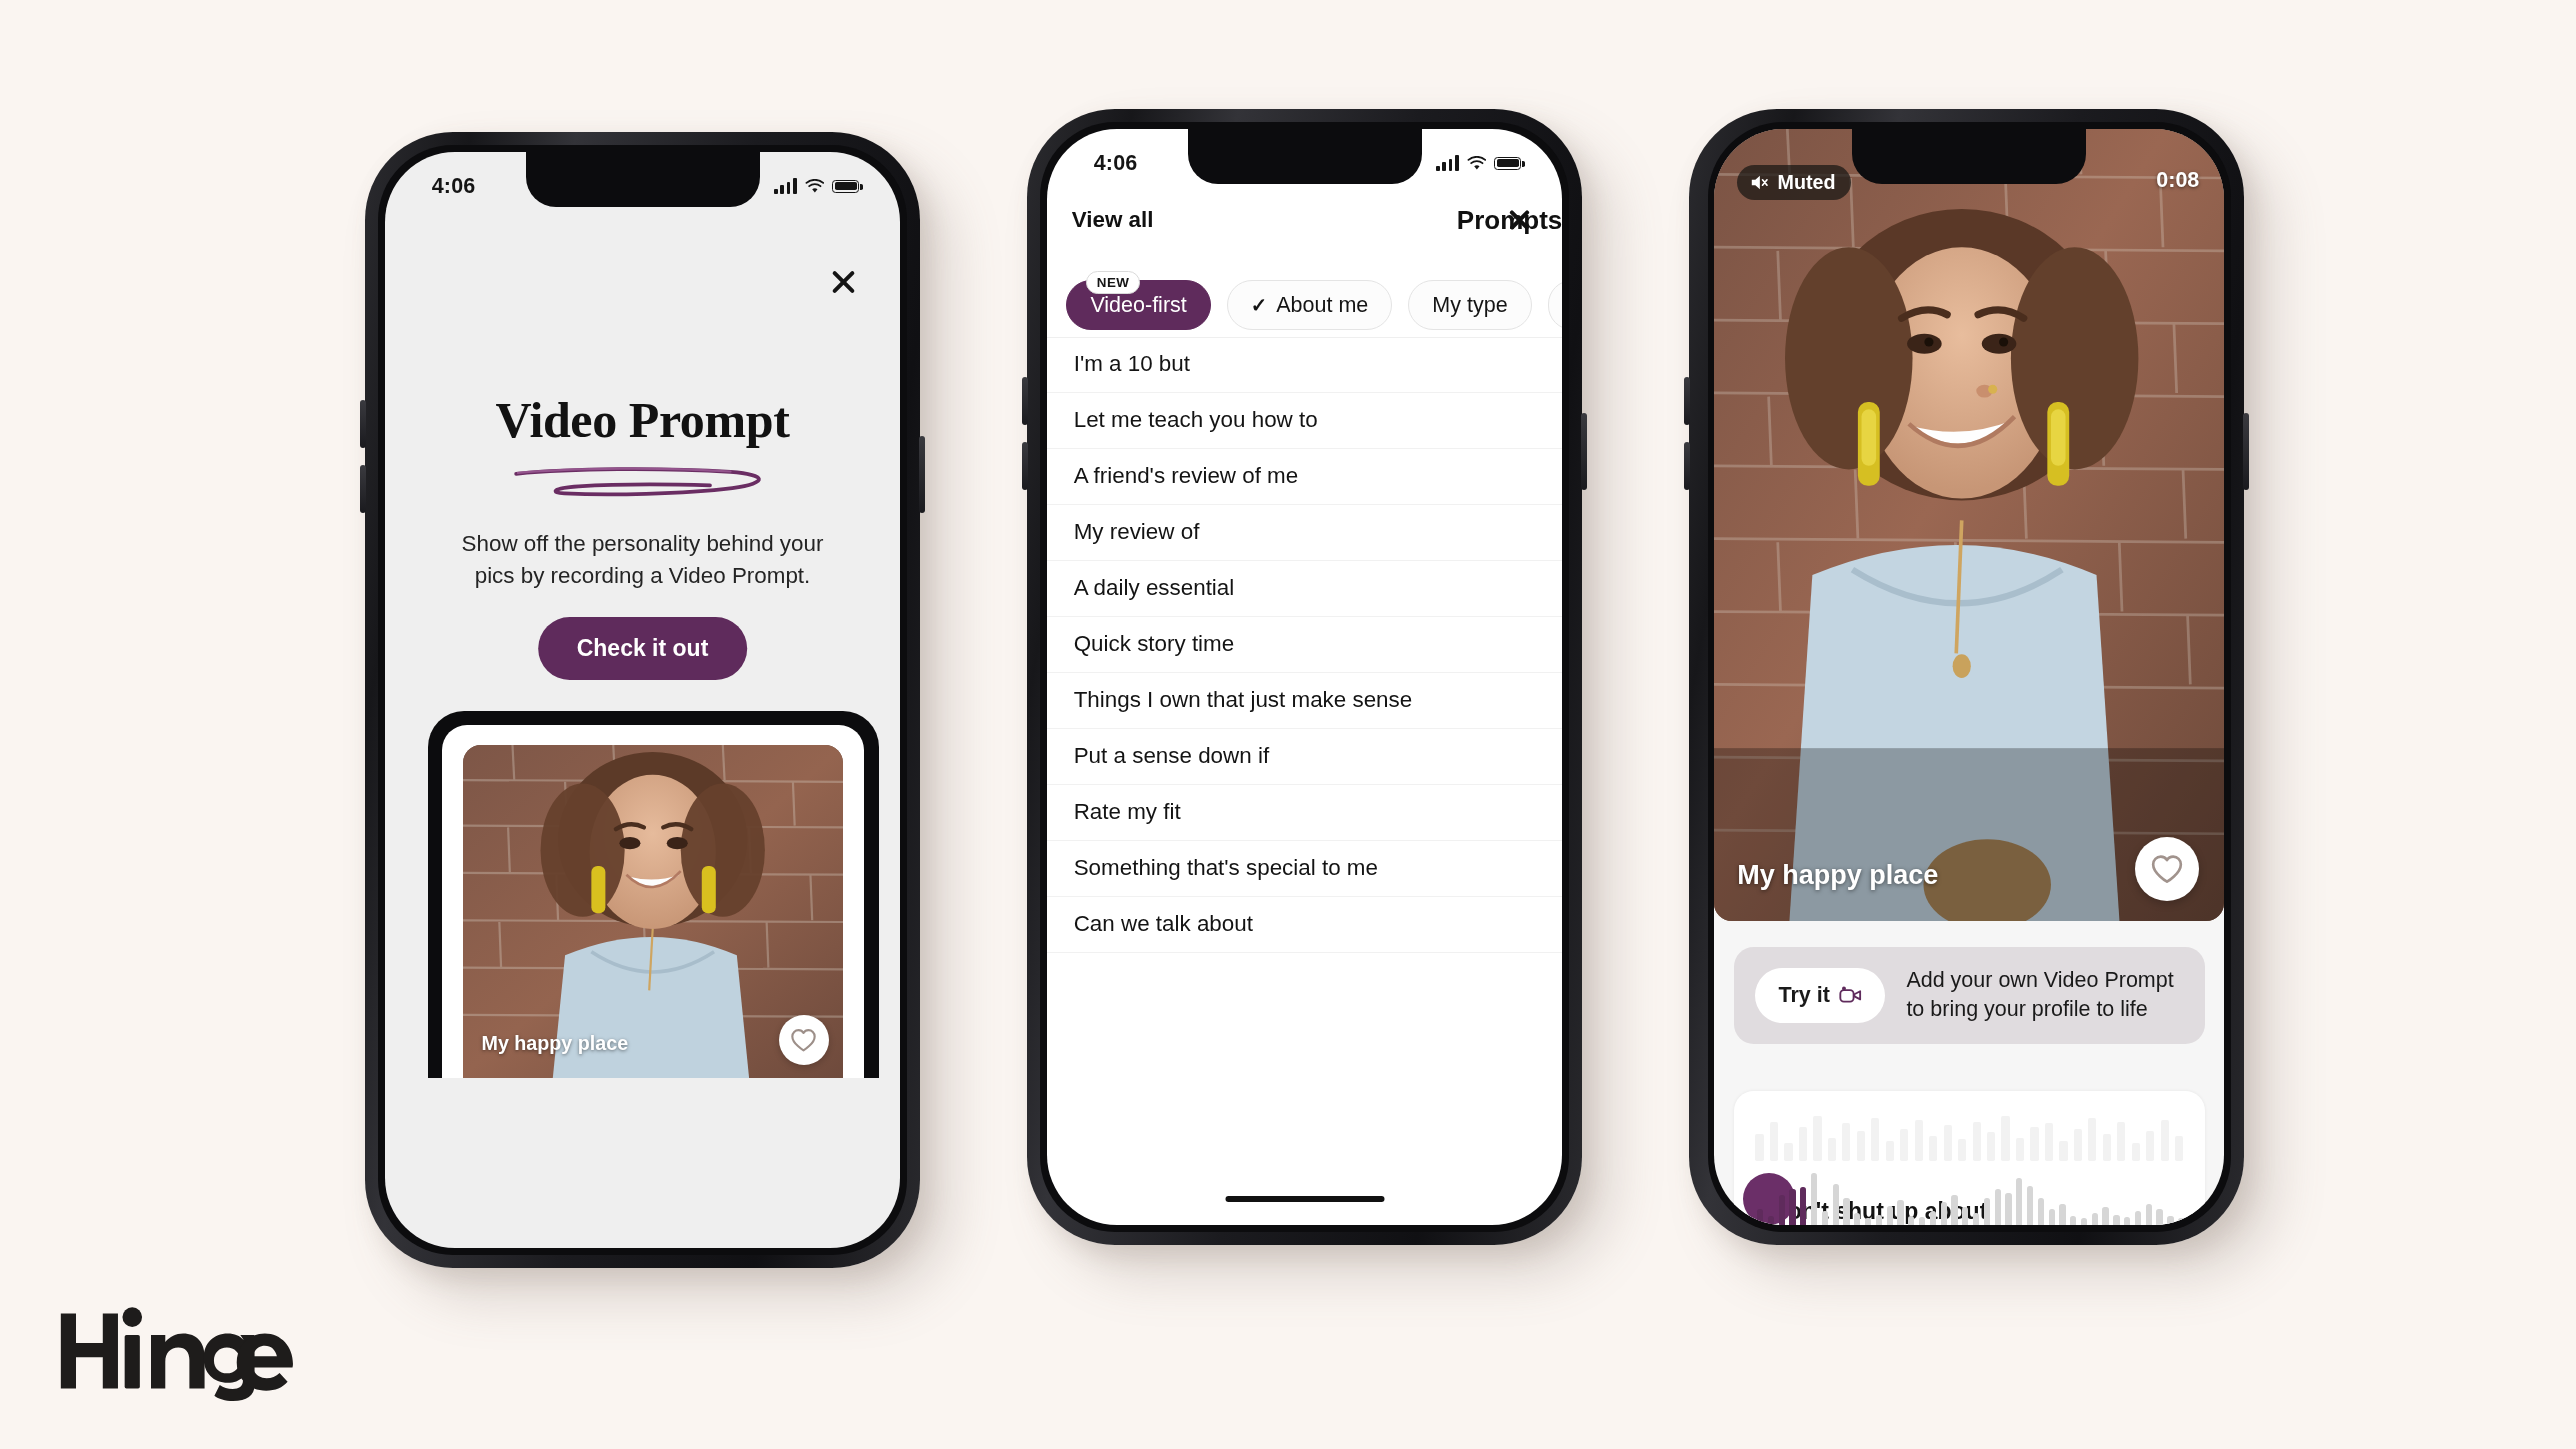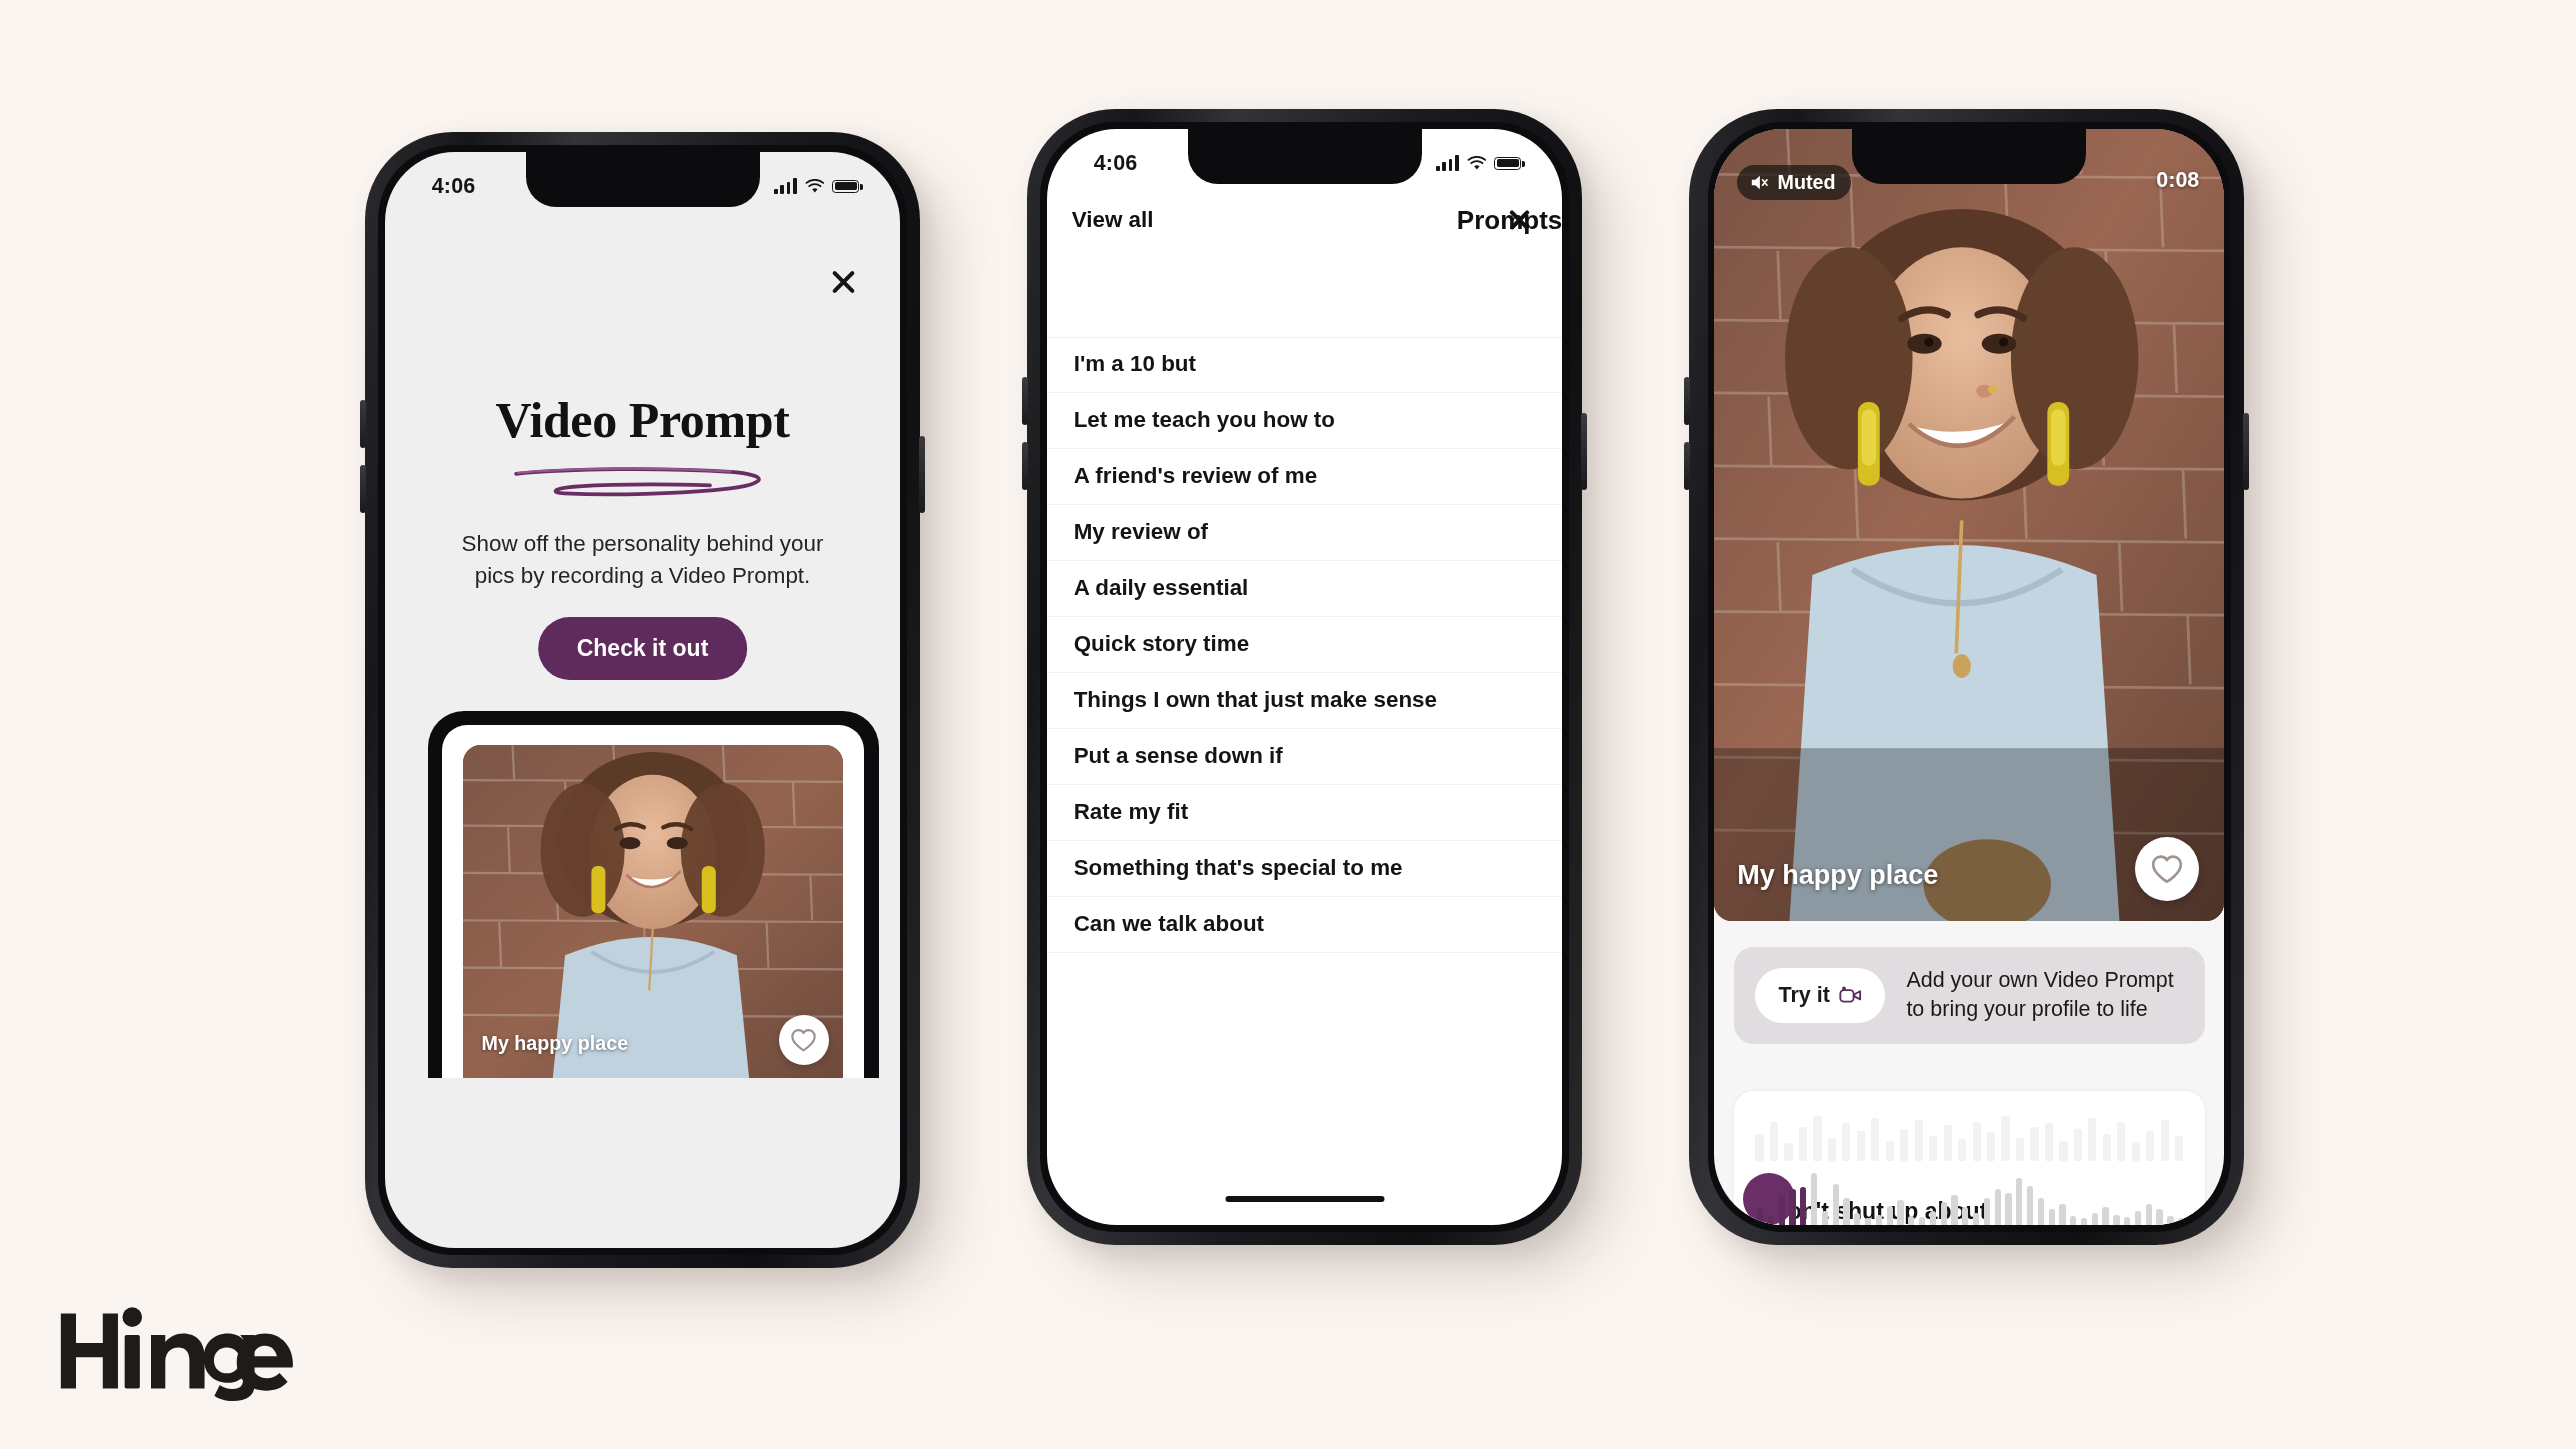--- a/index.html
+++ b/index.html
@@ -148,21 +148,21 @@
     background:#fff; border:1.4px solid #DADADA; border-radius:14.3px;
     padding:2.7px 9.8px; font-size:13.4px; font-weight:700; color:#151515;
     letter-spacing:0.4px; z-index:4;
   }
   .tabwrap { position:relative; flex:0 0 auto; padding-top:14.3px; }
   .p2-divider { position:absolute; top:208px; left:0; right:0; height:1.3px; background:#EFEFEF; z-index:10; }
   .p2-list { position:absolute; top:208px; left:0; right:0; bottom:0; overflow:hidden; }
   .p2-item {
     height:56px; display:flex; align-items:center;
     padding-left:27px; font-size:22.4px; color:#141414;
-    border-bottom:1.3px solid #F1F1F1; cursor:pointer;font-weight:bold;
+    border-bottom:1.3px solid #F1F1F1; cursor:pointer;
   }
   .home-indicator {
     position:absolute; bottom:23px; left:50%; transform:translateX(-50%);
     width:159px; height:6.3px; background:#111; border-radius:4.5px; z-index:30;
   }
 
   
   #p3 { left:1689px; top:109px;padding-left:19px; }
   #p3 .screen { background:#F6F6F6; }
   .p3-video {
@@ -387,20 +387,39 @@
               </span>
           </span>
         </div>
 
         <div class="p2-nav">
           <span class="p2-viewall">View all</span>
           <span class="p2-title">Prompts</span>
           <span class="p2-x"></span>
         </div>
 
+        <div class="p2-tabs">
+          <div class="tabwrap">
+            <span class="new-badge">NEW</span>
+            <div class="tab active">
+              <span>Video-first</span>
+            </div>
+          </div>
+          <div class="tab" style="margin-top:14.3px;">
+            <span class="chk">✓</span>
+            <span>About me</span>
+          </div>
+          <div class="tab" style="margin-top:14.3px;">
+            <span>My type</span>
+          </div>
+          <div class="tab" style="margin-top:14.3px;">
+            
+            
+          </div>
+        </div>
 
         <div class="p2-divider"></div>
 
         <div class="p2-list" id="p2-list">
             <div class="p2-item">
               <span>I'm a 10 but</span>
             </div>
             <div class="p2-item">
               <span>Let me teach you how to</span>
             </div>

